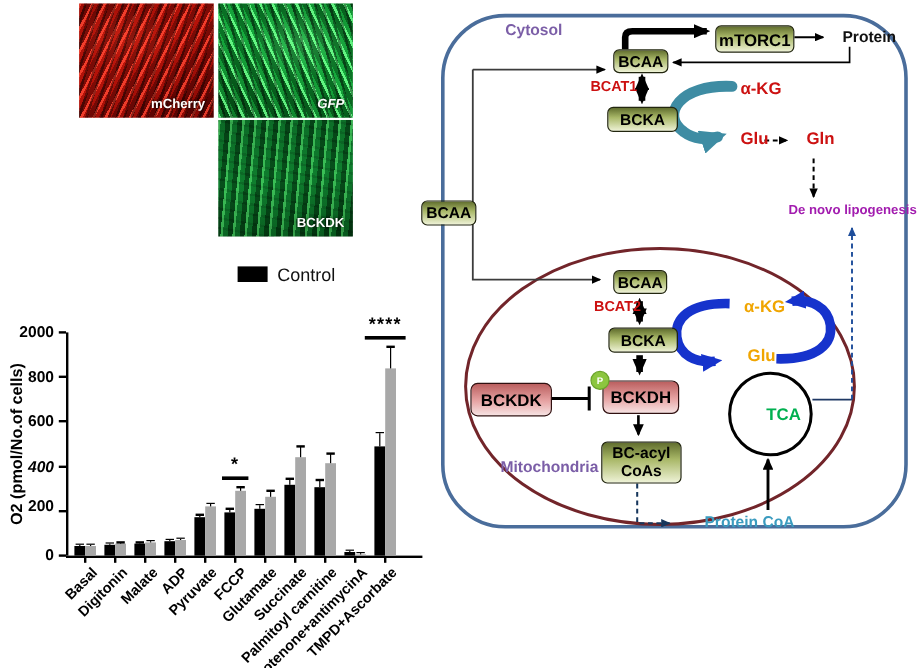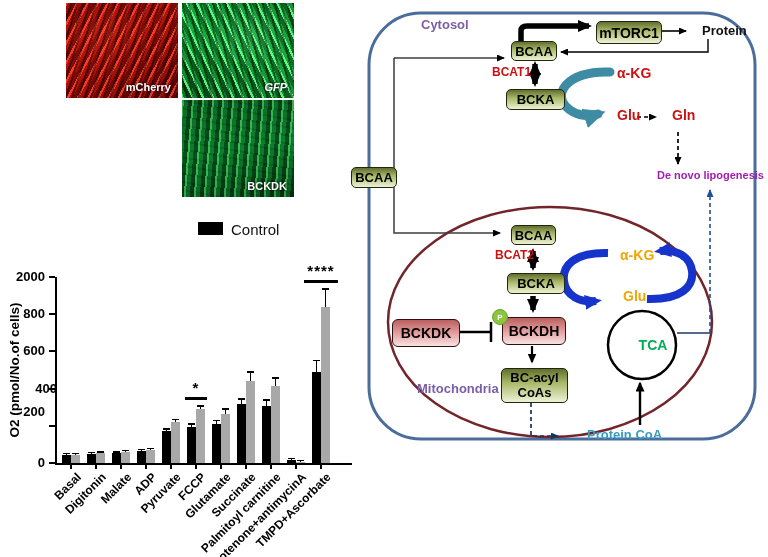--- a/index.html
+++ b/index.html
@@ -110,23 +110,23 @@
     <span class="tag">BCKDK</span>
   </div>
 
   <div id="chart">
     <div id="ylab">O2 (pmol/No.of cells)</div>
   <div class="axis" style="left: 55px; top: 62px; width: 2px; height: 186px;"></div>
       <div class="axis" style="left: 55px; top: 248px; width: 297px; height: 2px;"></div>
       <div class="ytick" style="left: 49px; top: 247px;"></div>
       <div class="yticklab" style="left: 0px; top: 240px; width: 45px;">0</div>
       <div class="ytick" style="left: 49px; top: 209.8px;"></div>
-      <div class="yticklab" style="left: 0px; top: 189px; width: 45px;">200</div>
+      <div class="yticklab" style="left: 0px; top: 199px; width: 45px;">200</div>
       <div class="ytick" style="left: 49px; top: 172.6px;"></div>
-      <div class="yticklab" style="left: 12px; top: 165.6px; width: 45px;">400</div>
+      <div class="yticklab" style="left: 0px; top: 165.6px; width: 45px; font-style: italic;">400</div>
       <div class="ytick" style="left: 49px; top: 135.4px;"></div>
       <div class="yticklab" style="left: 0px; top: 128.4px; width: 45px;">600</div>
       <div class="ytick" style="left: 49px; top: 98.2px;"></div>
       <div class="yticklab" style="left: 0px; top: 91.2px; width: 45px;">800</div>
       <div class="ytick" style="left: 49px; top: 61px;"></div>
       <div class="yticklab" style="left: 0px; top: 54px; width: 45px;">2000</div>
       <div class="xtick" style="left: 70px; top: 250px;"></div>
       <div class="catlab" style="right: 296px; top: 255px;">Basal</div>
       <div class="bar" style="left: 62px; top: 239.63px; width: 9px; height: 8.37px; background: rgb(0, 0, 0);"></div>
       <div class="err-v" style="left: 65.75px; top: 238.514px; width: 1.5px; height: 1.116px;"></div>

